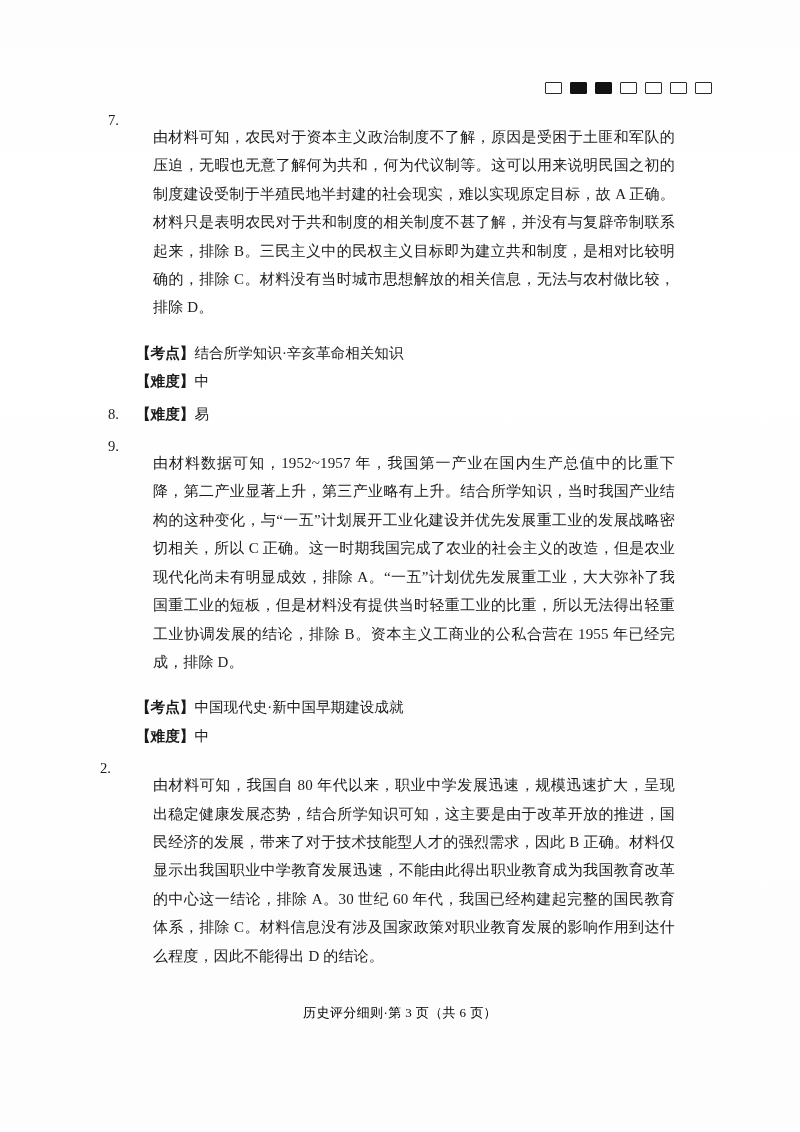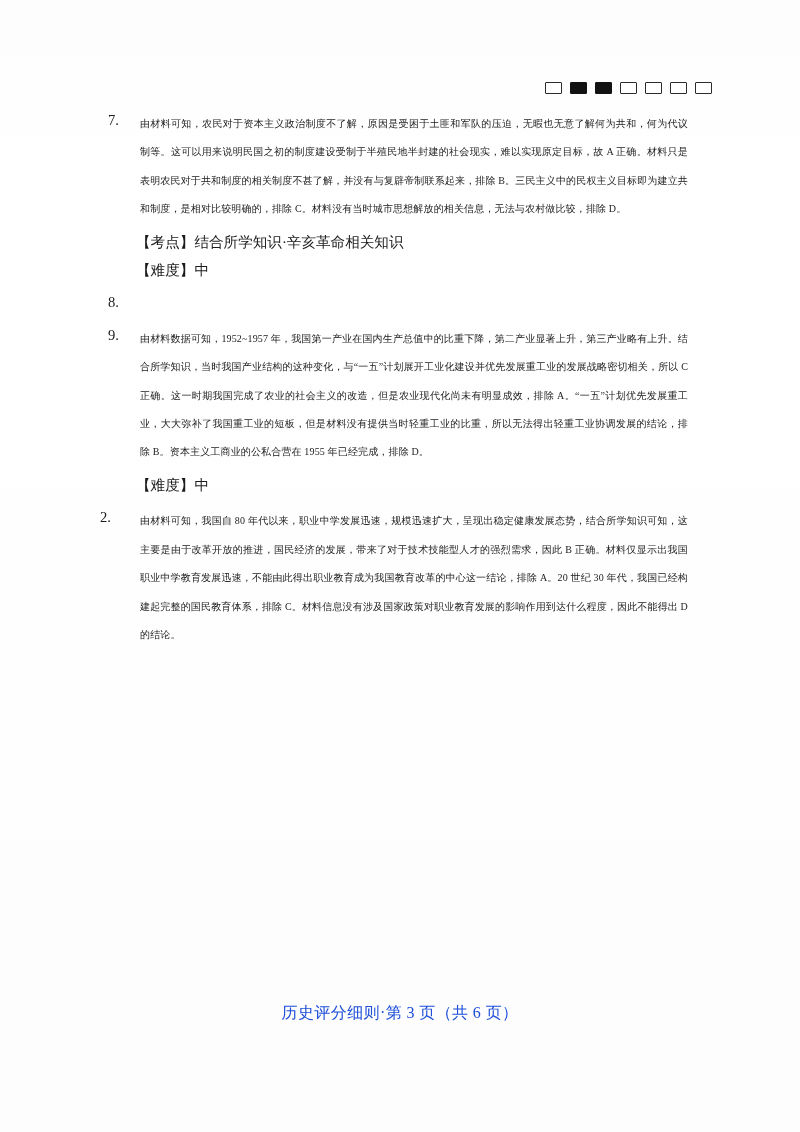--- a/index.html
+++ b/index.html
@@ -74,54 +74,54 @@
   }
   .qnum.w1 { width: 22px; }
   .qnum.w2 { width: 30px; margin-left: -8px; }
 
   .qbody {
     flex: 1 1 auto;
     min-width: 0;
   }
 
   .para {
-    font-size: 10px;
+    font-size: 15px;
     line-height: 28.4px;
     text-align: justify;
     text-justify: inter-ideograph;
     letter-spacing: 0.15px;
     color: #1b1b1b;
-    margin: 4px;
+    margin: 17px;
     font-family: "Liberation Serif", "DejaVu Serif", serif;
   }
 
   .meta {
     font-size: 14.6px;
     line-height: 28.4px;
     color: #1b1b1b;
     margin: 0;
     white-space: nowrap;
     font-family: "Liberation Serif", "DejaVu Serif", serif;
   }
   .meta .tag {
-    font-weight: normal;
+    font-weight: bold;
   }
 
   .gap-after-item { height: 4px; }
 
   
   .footer {
     position: absolute;
     top: 1002px;
     left: 0;
     width: 800px;
     text-align: center;
-    font-size: 16px;
+    font-size: 13px;
     line-height: 22px;
-    color: #1d4ed8;
+    color: #000000;
     letter-spacing: 0.4px;
     font-family: "Liberation Serif", "DejaVu Serif", serif;
   }
 </style>
 </head>
 <body>
 
 <div class="page"></div>
 
 <div class="page-inner">
@@ -144,37 +144,39 @@
         <p class="para">由材料可知，农民对于资本主义政治制度不了解，原因是受困于土匪和军队的压迫，无暇也无意了解何为共和，何为代议制等。这可以用来说明民国之初的制度建设受制于半殖民地半封建的社会现实，难以实现原定目标，故 A 正确。材料只是表明农民对于共和制度的相关制度不甚了解，并没有与复辟帝制联系起来，排除 B。三民主义中的民权主义目标即为建立共和制度，是相对比较明确的，排除 C。材料没有当时城市思想解放的相关信息，无法与农村做比较，排除 D。</p>
         <p class="meta"><span class="tag">【考点】</span><span>结合所学知识·辛亥革命相关知识</span></p>
         <p class="meta"><span class="tag">【难度】</span><span>中</span></p>
       </div>
     </div>
     <div class="gap-after-item"></div>
 
     <div class="qitem">
       <div class="qnum w1">8.</div>
       <div class="qbody">
+        <p class="meta"><span class="tag">【难度】</span><span>易</span></p>
       </div>
     </div>
     <div class="gap-after-item"></div>
 
     <div class="qitem">
       <div class="qnum w1">9.</div>
       <div class="qbody">
         <p class="para">由材料数据可知，1952~1957 年，我国第一产业在国内生产总值中的比重下降，第二产业显著上升，第三产业略有上升。结合所学知识，当时我国产业结构的这种变化，与“一五”计划展开工业化建设并优先发展重工业的发展战略密切相关，所以 C 正确。这一时期我国完成了农业的社会主义的改造，但是农业现代化尚未有明显成效，排除 A。“一五”计划优先发展重工业，大大弥补了我国重工业的短板，但是材料没有提供当时轻重工业的比重，所以无法得出轻重工业协调发展的结论，排除 B。资本主义工商业的公私合营在 1955 年已经完成，排除 D。</p>
+        <p class="meta"><span class="tag">【考点】</span><span>中国现代史·新中国早期建设成就</span></p>
         <p class="meta"><span class="tag">【难度】</span><span>中</span></p>
       </div>
     </div>
     <div class="gap-after-item"></div>
 
     <div class="qitem">
       <div class="qnum w2">2.</div>
       <div class="qbody">
-        <p class="para">由材料可知，我国自 80 年代以来，职业中学发展迅速，规模迅速扩大，呈现出稳定健康发展态势，结合所学知识可知，这主要是由于改革开放的推进，国民经济的发展，带来了对于技术技能型人才的强烈需求，因此 B 正确。材料仅显示出我国职业中学教育发展迅速，不能由此得出职业教育成为我国教育改革的中心这一结论，排除 A。20 世纪 30 年代，我国已经构建起完整的国民教育体系，排除 C。材料信息没有涉及国家政策对职业教育发展的影响作用到达什么程度，因此不能得出 D 的结论。</p>
+        <p class="para">由材料可知，我国自 80 年代以来，职业中学发展迅速，规模迅速扩大，呈现出稳定健康发展态势，结合所学知识可知，这主要是由于改革开放的推进，国民经济的发展，带来了对于技术技能型人才的强烈需求，因此 B 正确。材料仅显示出我国职业中学教育发展迅速，不能由此得出职业教育成为我国教育改革的中心这一结论，排除 A。30 世纪 60 年代，我国已经构建起完整的国民教育体系，排除 C。材料信息没有涉及国家政策对职业教育发展的影响作用到达什么程度，因此不能得出 D 的结论。</p>
       </div>
     </div>
 
   </div>
 
   <div class="footer">历史评分细则·第 3 页（共 6 页）</div>
 
 </div>
 
 </body></html>

